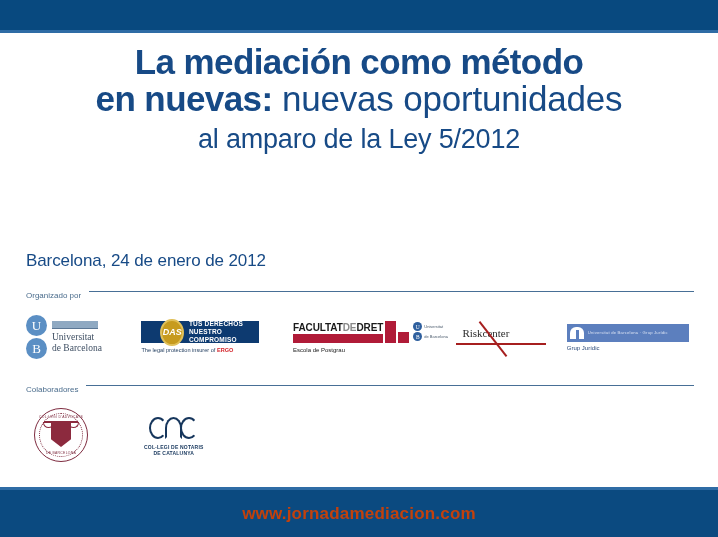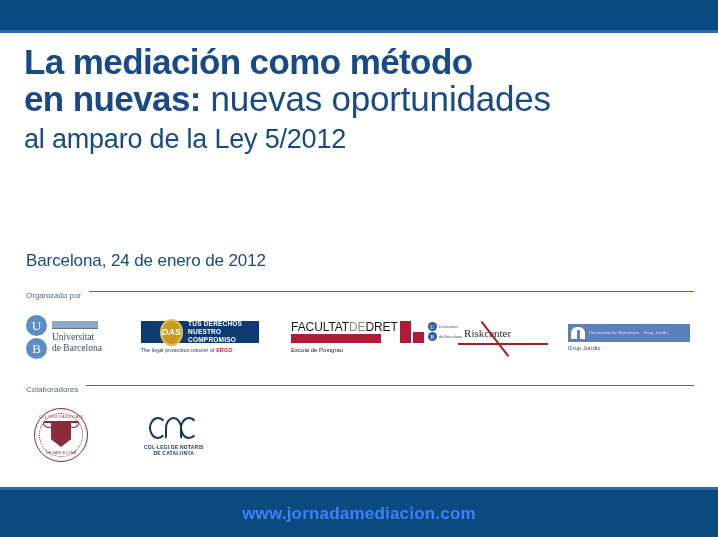--- a/index.html
+++ b/index.html
@@ -40,32 +40,33 @@
     width: 718px; height: 3px;
     background: #2f6ca5;
   }
   .site-url {
     position: absolute;
     left: 0; bottom: 0;
     width: 718px; height: 47px;
     display: flex;
     align-items: center;
     justify-content: center;
-    color: #3b82f6;
+    color: #c2410c;
     font-size: 17px;
     font-weight: bold;
     letter-spacing: .2px;
   }
 
   
   .title-block {
     position: absolute;
     left: 24px;
     top: 44px;
     width: 670px;
+    text-align: center;
   }
   .title-line {
     color: #174a86;
     font-size: 35px;
     font-weight: bold;
     line-height: 36px;
     letter-spacing: -0.6px;
     white-space: nowrap;
   }
   .title-line.l3 { line-height: 38px; }
@@ -192,22 +193,22 @@
     font-size: 5.6px;
     color: #1e3a5c;
     white-space: nowrap;
   }
   .das-foot .ergo { color: #d3232a; font-weight: bold; }
 
   
   .fd-wrap { display: flex; flex-direction: column; }
   .fd-top { display: flex; align-items: flex-end; }
   .fd-title {
-    font-size: 12px;
-    font-weight: normal;
+    font-size: 10px;
+    font-weight: bold;
     color: #1a1a1a;
     letter-spacing: -0.1px;
     line-height: 9px;
     margin-bottom: 1px;
   }
   .fd-title .thin { color: #8a8a8a; }
   .fd-bars { display: flex; align-items: flex-end; gap: 2px; margin-left: 2px; }
   .fd-bar { background: #b01b38; }
   .fd-underline { height: 9px; background: #b01b38; width: 90px; margin-top: 2px; }
   .fd-sub { font-size: 6px; color: #1a1a1a; margin-top: 4px; }

